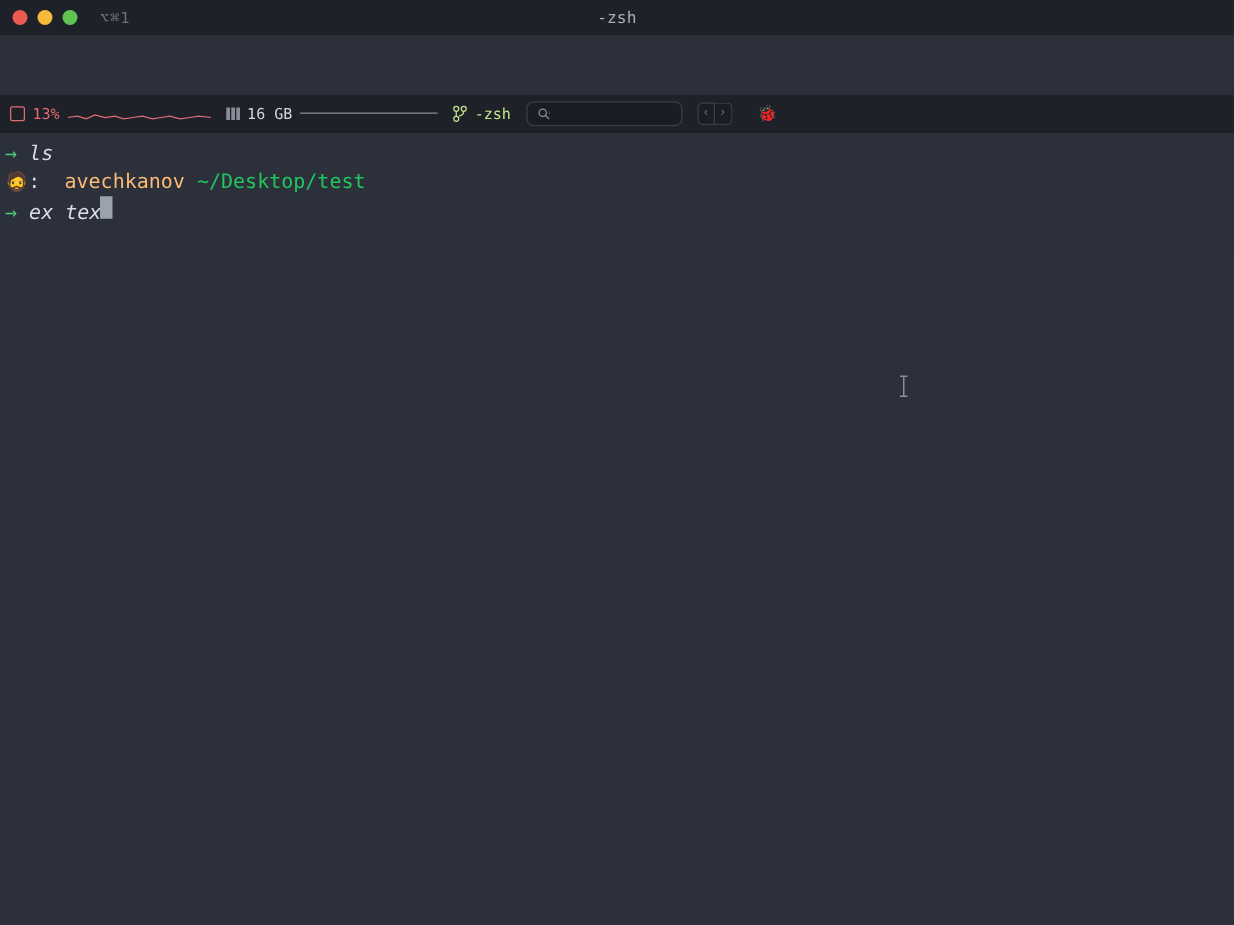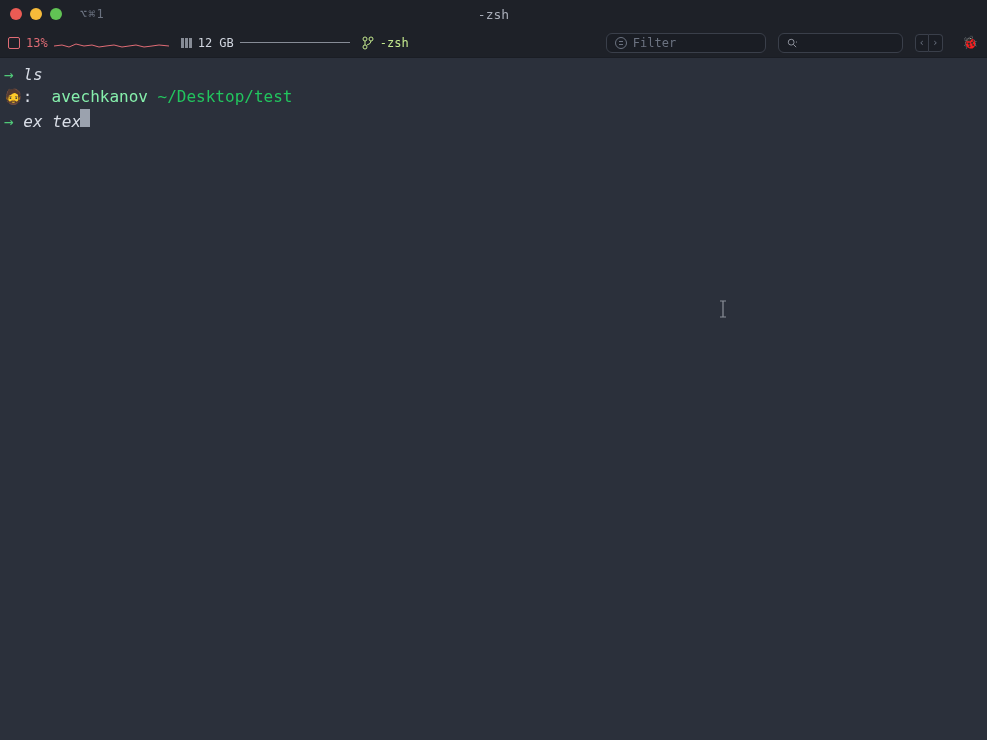--- a/index.html
+++ b/index.html
@@ -53,20 +53,21 @@
       font-weight: 500;
     }
     .statusbar {
       height: 30px;
       background: #1e2128;
       display: flex;
       align-items: center;
       padding: 0 8px;
       gap: 12px;
       border-bottom: 1px solid #1a1d24;
+      margin-top: 48px;
     }
     .status-group {
       display: flex;
       align-items: center;
       gap: 6px;
     }
     .cpu-icon {
       width: 12px;
       height: 12px;
       border: 1.5px solid #e06c75;
@@ -221,21 +222,21 @@
       color: #d8dde6;
       font-style: italic;
     }
     .prompt-emoji {
       font-size: 15px;
     }
     .prompt-colon {
       color: #d8dde6;
     }
     .prompt-user {
-      color: #86efac;
+      color: #fdba74;
     }
     .prompt-path {
       color: #22c55e;
     }
     .cursor-block {
       display: inline-block;
       width: 10px;
       height: 18px;
       background: #9ba2ae;
       vertical-align: text-bottom;
@@ -270,36 +271,32 @@
     <svg class="sparkline" viewBox="0 0 115 14">
       <polyline points="0,10 8,9 15,11 22,8 30,10 38,9 45,11 52,10 60,9 68,11 75,10 82,9 90,11 98,10 105,9 115,10" stroke="#e06c75" stroke-width="1" fill="none"></polyline>
     </svg>
   </div>
   <div class="status-group">
     <div class="ram-icon">
       <div class="ram-bar"></div>
       <div class="ram-bar"></div>
       <div class="ram-bar"></div>
     </div>
-    <span class="ram-text">12 GB</span>
+    <span class="ram-text">16 GB</span>
     <div class="ram-line"></div>
   </div>
   <div class="status-group">
     <svg class="branch-icon" viewBox="0 0 12 14">
       <circle cx="3" cy="3" r="2" stroke="#c3e88d" stroke-width="1" fill="none"></circle>
       <circle cx="9" cy="3" r="2" stroke="#c3e88d" stroke-width="1" fill="none"></circle>
       <circle cx="3" cy="11" r="2" stroke="#c3e88d" stroke-width="1" fill="none"></circle>
       <path d="M3 5 L3 9 M9 5 Q9 8 5 9" stroke="#c3e88d" stroke-width="1" fill="none"></path>
     </svg>
     <span class="branch-text">-zsh</span>
   </div>
-  <div class="filter-box">
-    <div class="filter-icon"></div>
-    <input class="filter-input" type="text" placeholder="Filter" style="">
-  </div>
   <div class="search-box">
     <svg class="search-icon" viewBox="0 0 12 12">
       <circle cx="5" cy="5" r="3.5" stroke="#8b8f99" stroke-width="1.2" fill="none"></circle>
       <line x1="7.5" y1="7.5" x2="11" y2="11" stroke="#8b8f99" stroke-width="1.2"></line>
       <path d="M11 4 L12 5 L11 6" stroke="#8b8f99" stroke-width="0.8" fill="none"></path>
     </svg>
     <input class="search-input" type="text" style="">
   </div>
   <div class="nav-buttons">
     <div class="nav-btn">‹</div>

